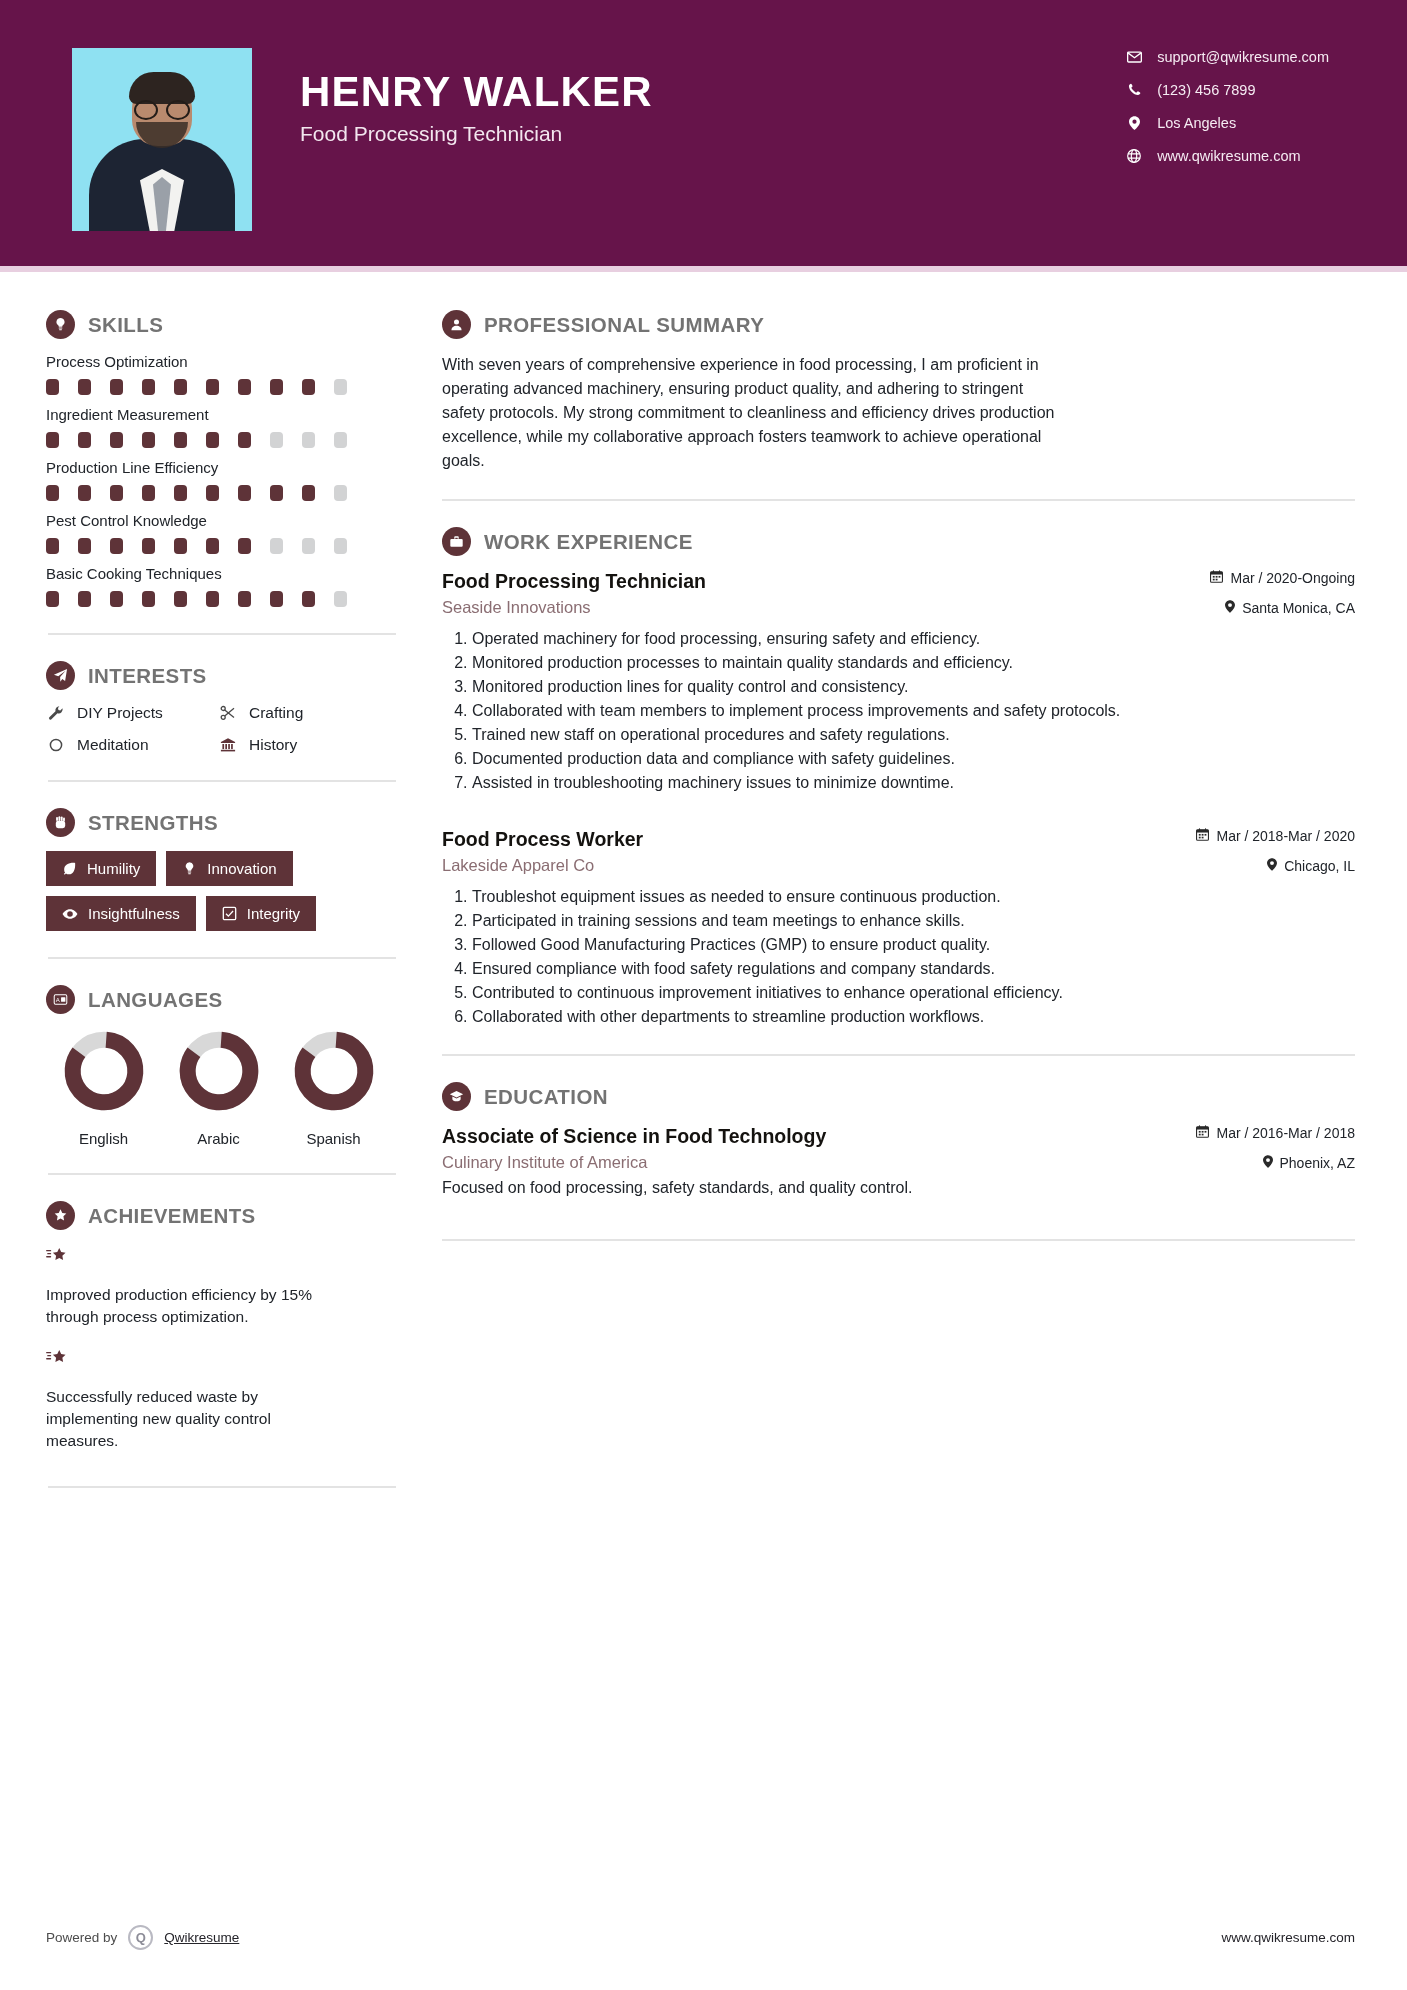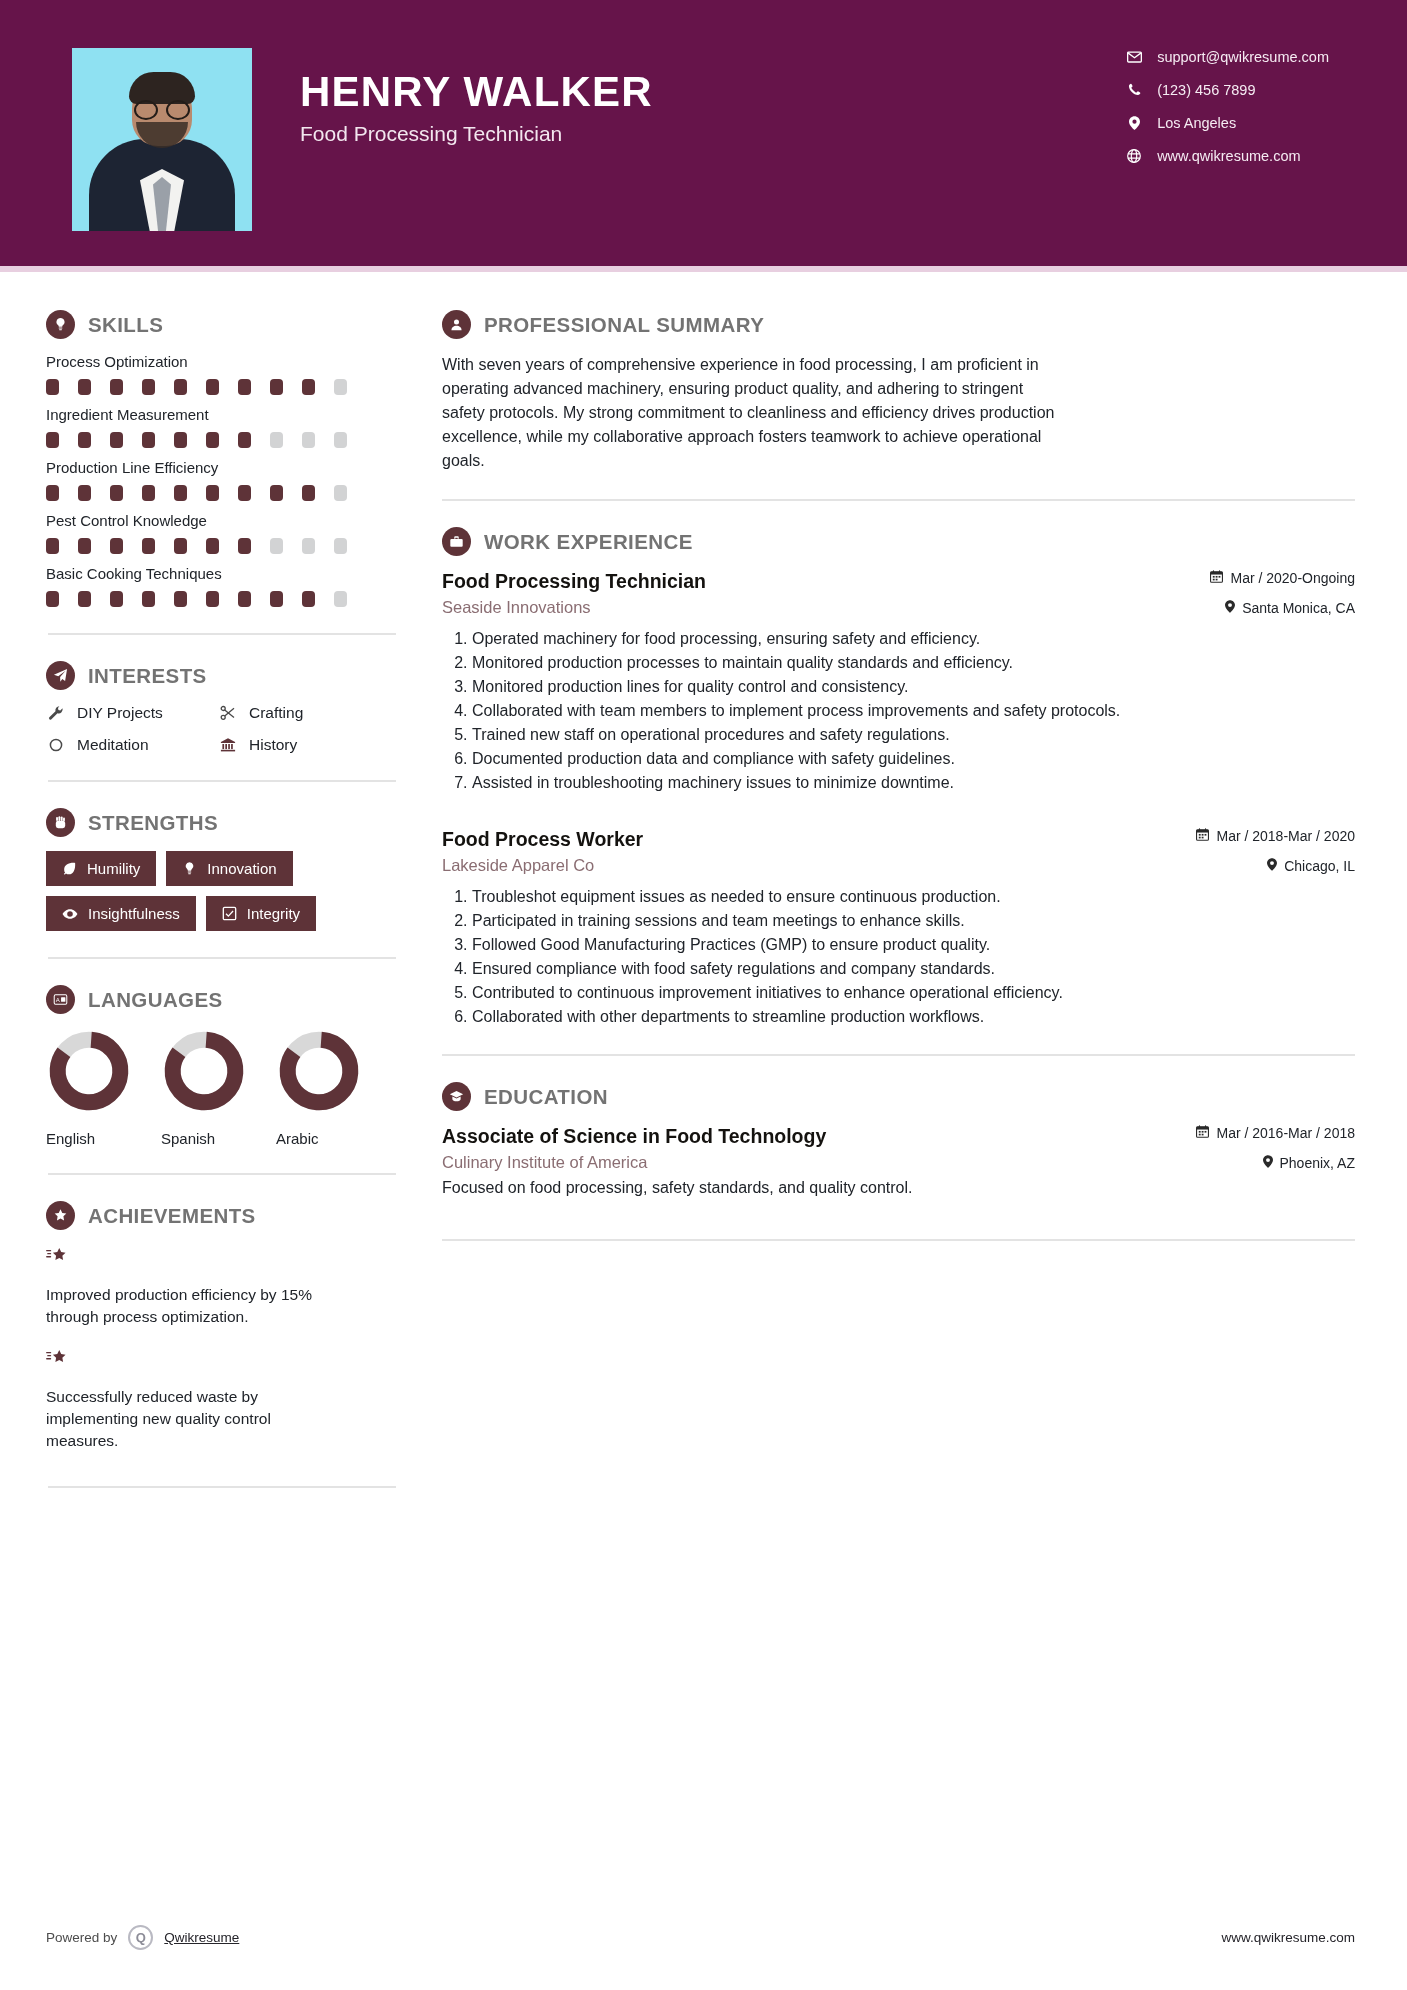--- a/index.html
+++ b/index.html
@@ -85,21 +85,21 @@
   
   .strengths { display:flex; flex-wrap:wrap; gap:10px; width:352px; }
   .chip {
     background:#5e3338; color:#fff; font-size:15px;
     padding:9px 16px; display:flex; align-items:center; gap:10px;justify-content:center;
   }
   .chip-ico { display:flex; }
 
   
   .langs { display:flex; gap:0; margin-top:14px; }
-  .lang { width:115px; text-align:left; }
+  .lang { width:115px; text-align:center; }
   .lang-label { font-size:15px; color:#20242a; margin-top:12px; }
 
   
   .ach { display:flex; gap:13px; margin-bottom:18px;flex-direction:column; }
   .ach-ico { flex:none; margin-top:3px; }
   .ach-text { font-size:15.5px; color:#20242a; line-height:1.42; width:300px; }
 
   
   .summary { font-size:16px; line-height:1.5; color:#20242a; width:620px; }
   .rdiv { height:2px; background:#e3e3e3; margin:26px 0 26px 0; }
@@ -408,28 +408,28 @@
       <circle cx="35" cy="35" r="25.5" fill="none" stroke="#d8d8d8" stroke-width="13"></circle>
       <circle cx="35" cy="35" r="25.5" fill="none" stroke="#5e3338" stroke-width="13" stroke-dasharray="134.58582927978674 25.63539605329271" transform="rotate(-86 35 35)"></circle>
     </svg>
     <div class="lang-label">English</div>
   </div>
             <div class="lang">
     <svg width="86" height="86" viewBox="0 0 70 70">
       <circle cx="35" cy="35" r="25.5" fill="none" stroke="#d8d8d8" stroke-width="13"></circle>
       <circle cx="35" cy="35" r="25.5" fill="none" stroke="#5e3338" stroke-width="13" stroke-dasharray="134.58582927978674 25.63539605329271" transform="rotate(-86 35 35)"></circle>
     </svg>
-    <div class="lang-label">Spanish</div>
+    <div class="lang-label">Arabic</div>
   </div>
             <div class="lang">
     <svg width="86" height="86" viewBox="0 0 70 70">
       <circle cx="35" cy="35" r="25.5" fill="none" stroke="#d8d8d8" stroke-width="13"></circle>
       <circle cx="35" cy="35" r="25.5" fill="none" stroke="#5e3338" stroke-width="13" stroke-dasharray="134.58582927978674 25.63539605329271" transform="rotate(-86 35 35)"></circle>
     </svg>
-    <div class="lang-label">Arabic</div>
+    <div class="lang-label">Spanish</div>
   </div>
           </div>
       </div>
 
       <div class="divider"></div>
 
       <div>
         <div class="sec-head">
           <span class="sec-ico">
             <svg width="15" height="15" viewBox="0 0 16 16" fill="#fff">

